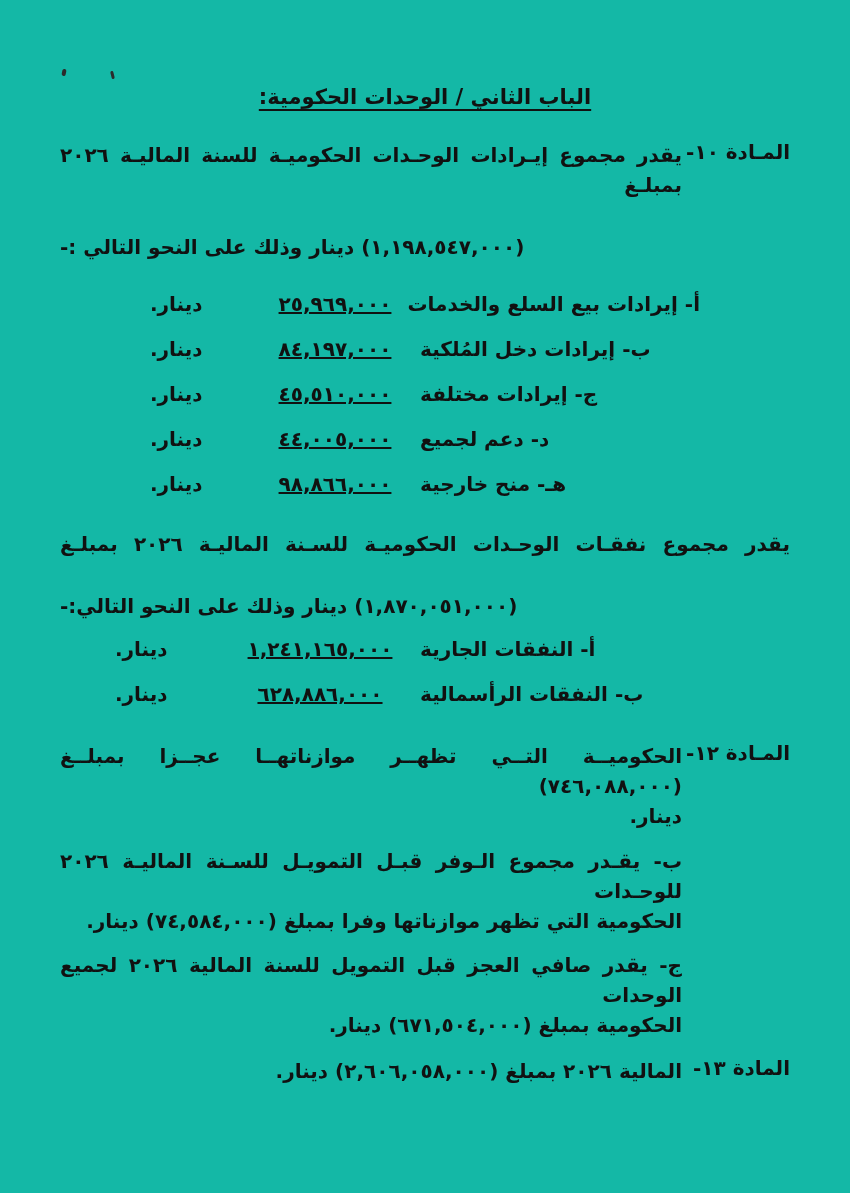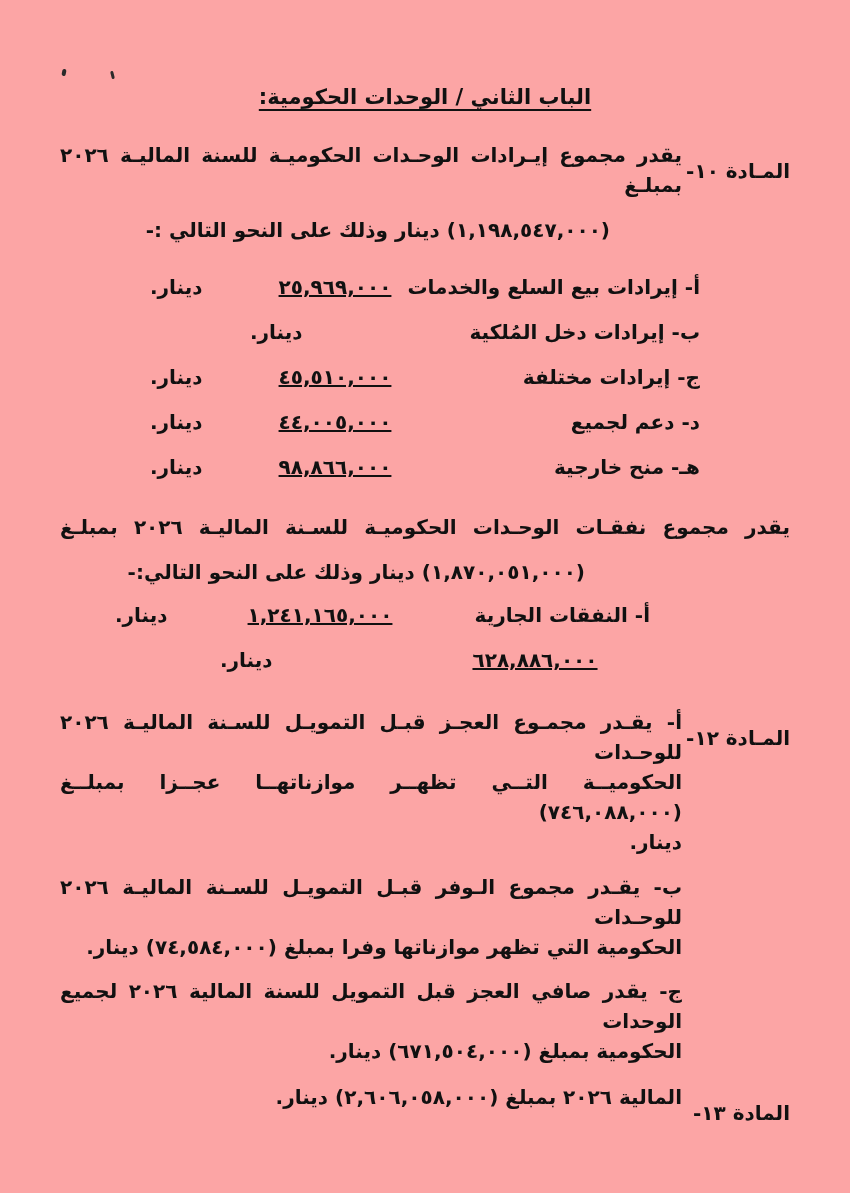--- a/index.html
+++ b/index.html
@@ -1,20 +1,20 @@
 <!DOCTYPE html>
 <html lang="ar" dir="rtl"><head>
 <meta charset="utf-8">
 <style>
   html, body { margin: 0; padding: 0; background: #ffffff; }
   .page {
     position: relative;
     width: 850px; height: 1193px;
     margin: 0 auto;
-    background: #fca5a5;
+    background: #14b8a6;
     color: #111111;
     direction: rtl;
     font-family: "DejaVu Sans", sans-serif;
     font-weight: bold;
     font-size: 20px;
     box-sizing: border-box;
     padding: 85px 60px 0 60px;
     overflow: hidden;
   }
   .artifact {
@@ -27,36 +27,36 @@
     text-align: center;
     font-size: 21px;
     text-decoration: underline;
     text-decoration-thickness: 2px;
     text-underline-offset: 5px;
     height: 30px;
     margin-bottom: 25px;
   }
 
   .art { display: flex; }
-  .art-num { flex: 0 0 108px; white-space: nowrap; margin-top: 19px; }
+  .art-num { flex: 0 0 108px; white-space: nowrap; }
   .art-body { flex: 1 1 auto; min-width: 0; }
 
   .jline { text-align: justify; text-align-last: justify; line-height: 30px; }
   .rline { text-align: right; line-height: 30px; }
-  .amount-line { line-height: 30px; margin-top: 15px; text-align: right; }
+  .amount-line { line-height: 30px; margin-top: 32px; text-align: left; }
   .amount-line.a10 { margin-right: 180px; }
   .amount-line.a11 { margin-right: 205px; }
 
   .items { direction: rtl; }
   .items .row { display: grid; height: 45px; align-items: start; }
   .items10 { margin: 30px 90px 0 0; width: 550px; }
   .items10 .row { grid-template-columns: 280px 170px 100px; }
   .items11 { margin: 16px 140px 0 0; width: 535px; }
   .items11 .row { grid-template-columns: 230px 200px 105px; }
-  .cell-label { text-align: right; white-space: nowrap; }
+  .cell-label { text-align: left; white-space: nowrap; }
   .cell-amount { text-align: center; white-space: nowrap; text-decoration: underline; }
   .cell-unit { text-align: left; white-space: nowrap; }
 
   .art-10 { margin-top: 0; }
   .art-11 { margin-top: 12px; }
   .art-12 { margin-top: 14px; }
   .para-b { margin-top: 15px; }
   .para-c { margin-top: 14px; }
   .art-13 { margin-top: 16px; }
 </style>
@@ -78,20 +78,21 @@
     <div class="amount-line a10">(١,١٩٨,٥٤٧,٠٠٠) دينار وذلك على النحو التالي :-</div>
 
     <div class="items items10">
       <div class="row">
         <span class="cell-label">أ- إيرادات بيع السلع والخدمات</span>
         <span class="cell-amount">٢٥,٩٦٩,٠٠٠</span>
         <span class="cell-unit">دينار.</span>
       </div>
       <div class="row">
         <span class="cell-label">ب- إيرادات دخل المُلكية</span>
+        <span class="cell-amount">٨٤,١٩٧,٠٠٠</span>
         <span class="cell-unit">دينار.</span>
       </div>
       <div class="row">
         <span class="cell-label">ج- إيرادات مختلفة</span>
         <span class="cell-amount">٤٥,٥١٠,٠٠٠</span>
         <span class="cell-unit">دينار.</span>
       </div>
       <div class="row">
         <span class="cell-label">د- دعم لجميع</span>
         <span class="cell-amount">٤٤,٠٠٥,٠٠٠</span>
@@ -111,31 +112,31 @@
     </div>
     <div class="amount-line a11">(١,٨٧٠,٠٥١,٠٠٠) دينار وذلك على النحو التالي:-</div>
 
     <div class="items items11">
       <div class="row">
         <span class="cell-label">أ- النفقات الجارية</span>
         <span class="cell-amount">١,٢٤١,١٦٥,٠٠٠</span>
         <span class="cell-unit">دينار.</span>
       </div>
       <div class="row">
+        <span class="cell-label">ب- النفقات الرأسمالية</span>
         <span class="cell-amount">٦٢٨,٨٨٦,٠٠٠</span>
         <span class="cell-unit">دينار.</span>
       </div>
     </div>
   </section>
 
   <section class="art art-12">
     <div class="art-num">المـادة ١٢-</div>
     <div class="art-body">
       <div>
-        <div class="jline">أ- يقـدر مجمـوع العجـز قبـل التمويـل للسـنة الماليـة ٢٠٢٦ للوحـدات</div>
         <div class="jline">الحكوميــة التــي تظهــر موازناتهــا عجــزا بمبلــغ (٧٤٦,٠٨٨,٠٠٠)</div>
         <div class="rline">دينار.</div>
       </div>
       <div class="para-b">
         <div class="jline">ب- يقـدر مجموع الـوفر قبـل التمويـل للسـنة الماليـة ٢٠٢٦ للوحـدات</div>
         <div class="rline">الحكومية التي تظهر موازناتها وفرا بمبلغ (٧٤,٥٨٤,٠٠٠) دينار.</div>
       </div>
       <div class="para-c">
         <div class="jline">ج- يقدر صافي العجز قبل التمويل للسنة المالية ٢٠٢٦ لجميع الوحدات</div>
         <div class="rline">الحكومية بمبلغ (٦٧١,٥٠٤,٠٠٠) دينار.</div>

